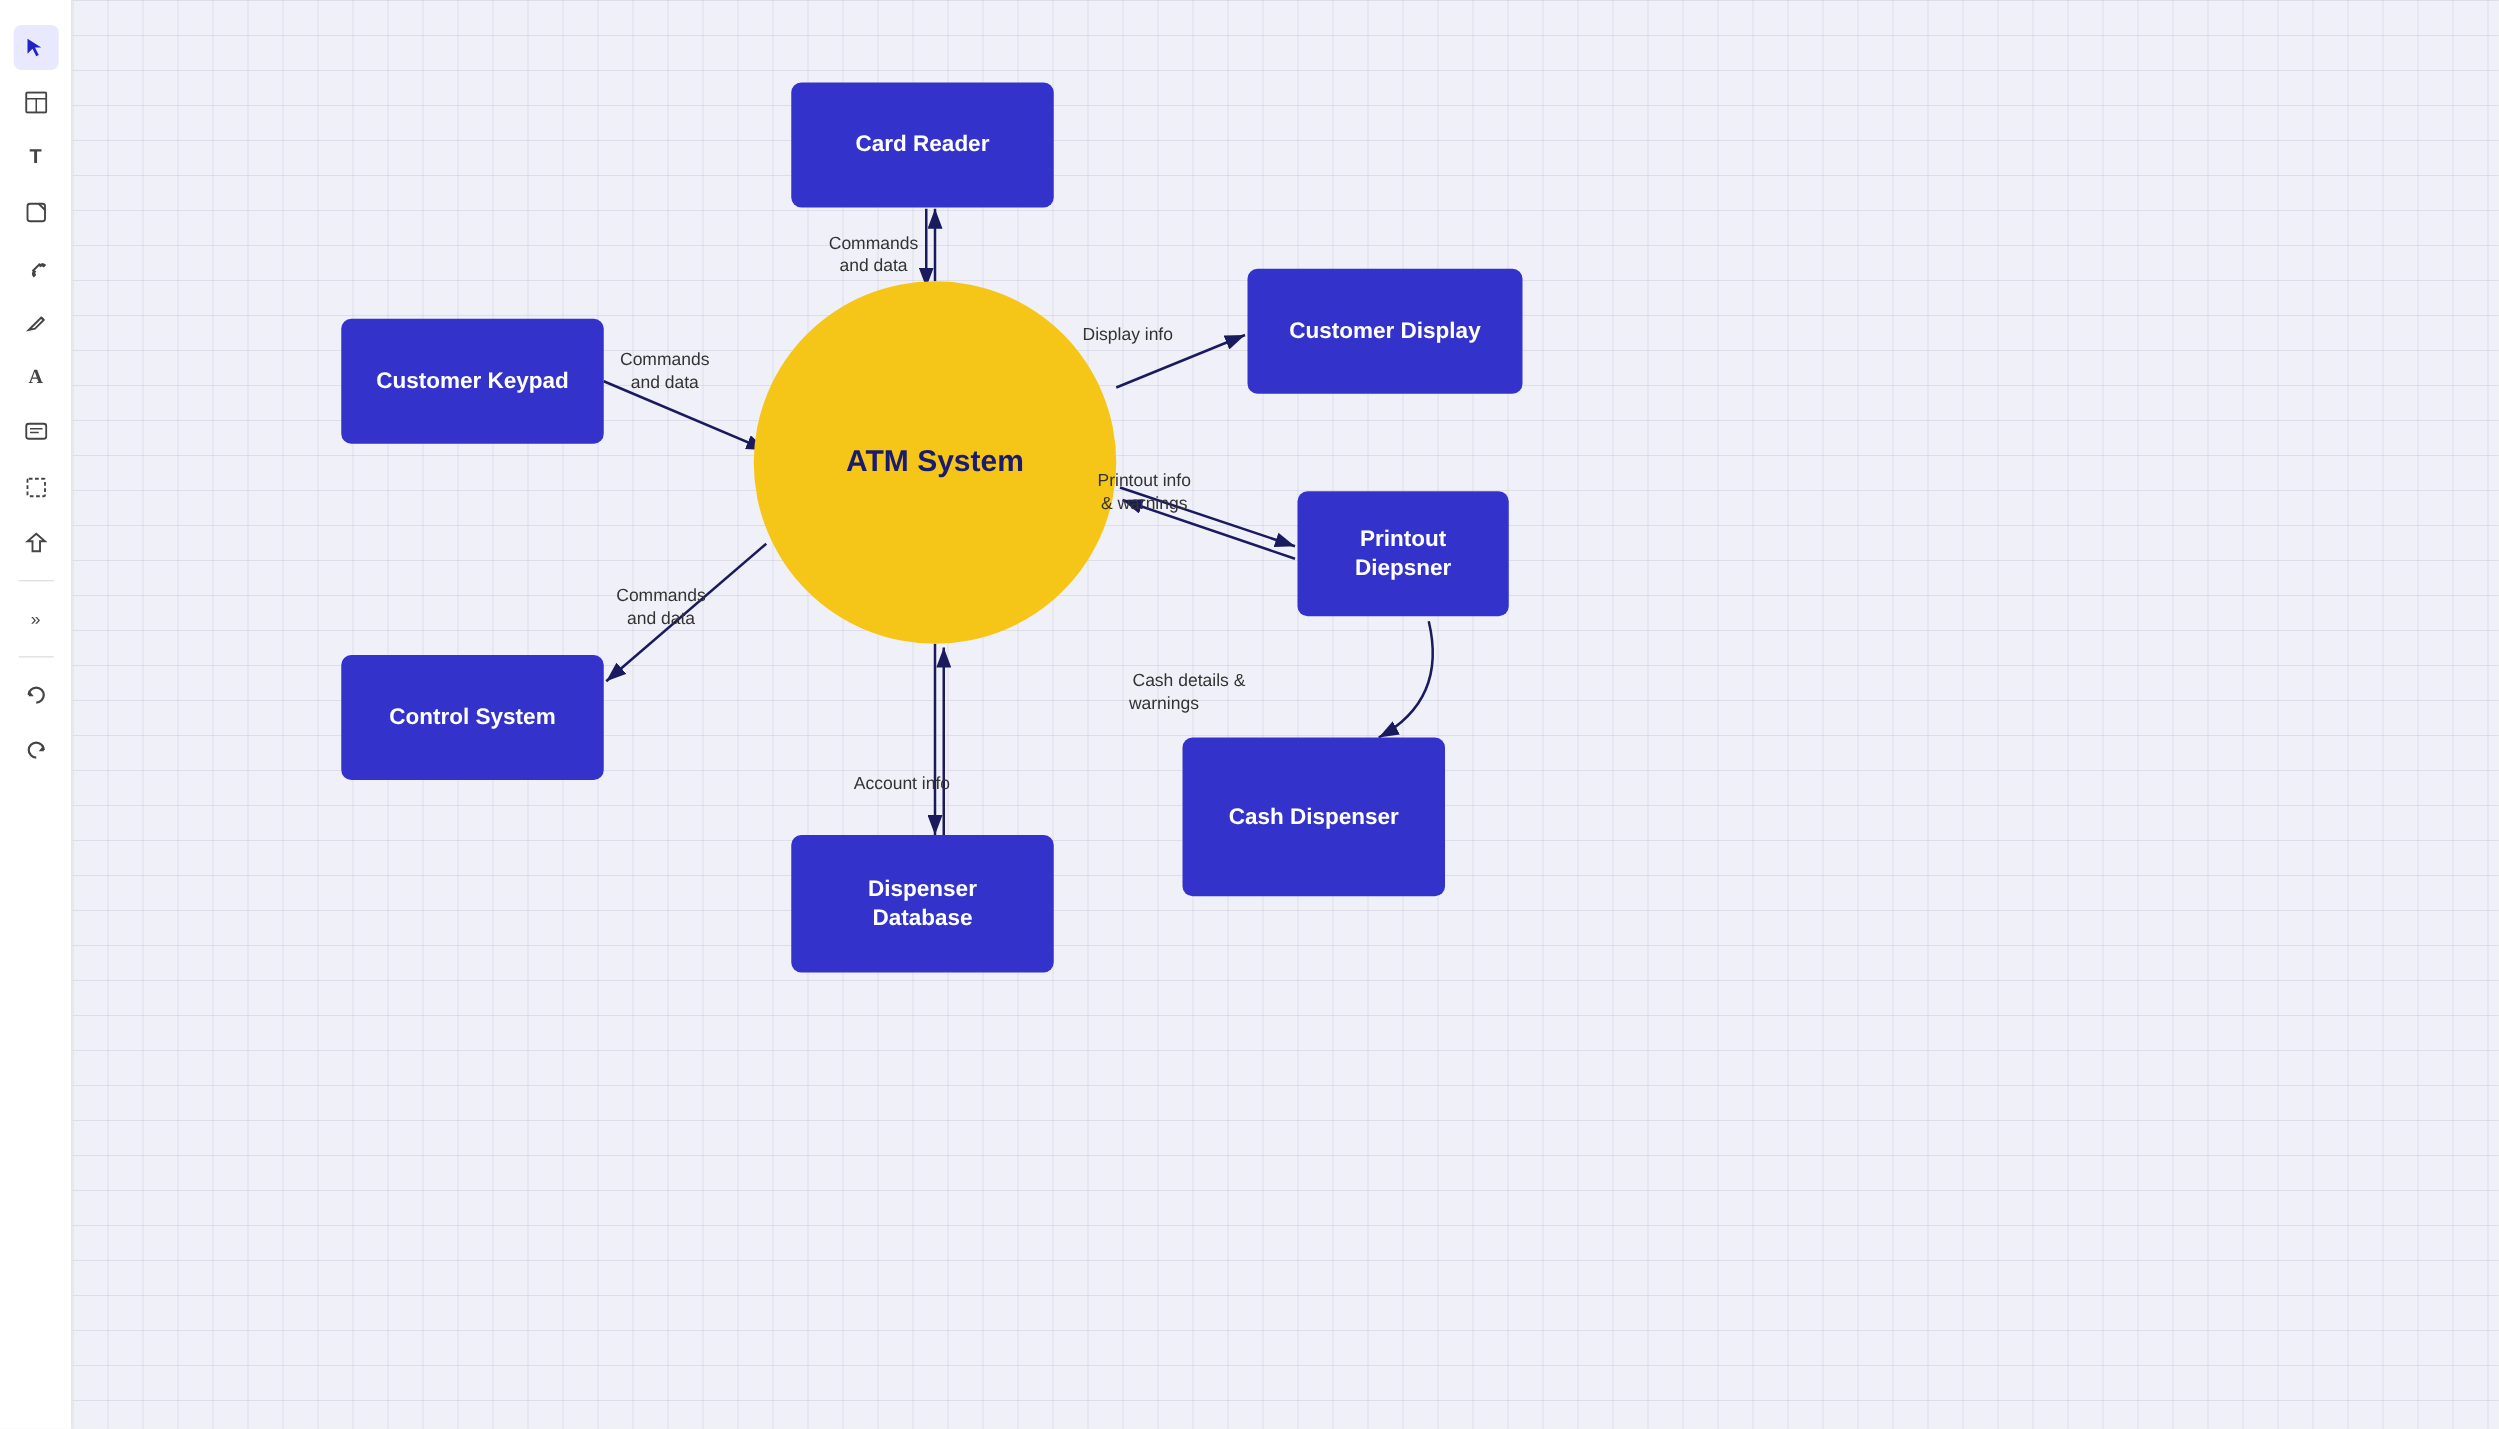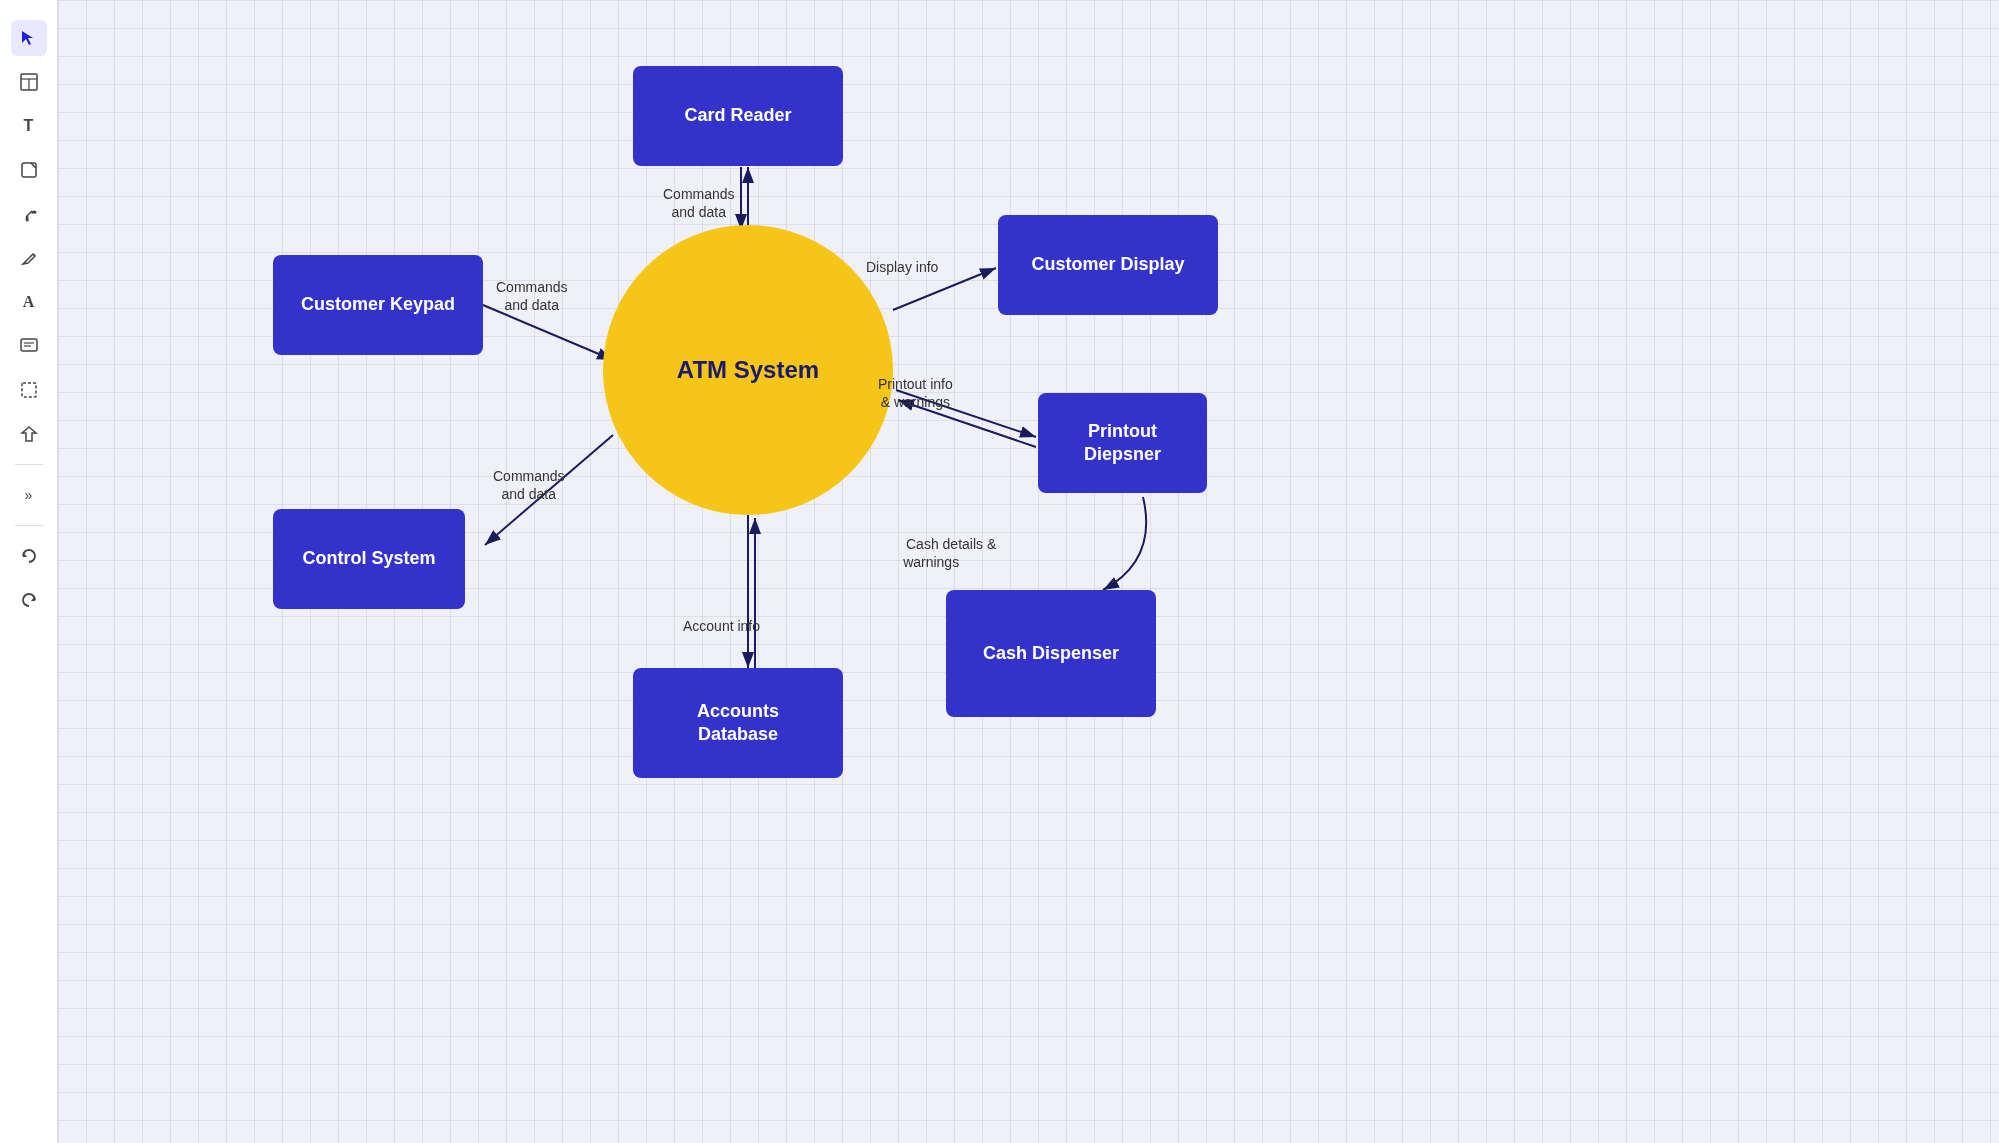--- a/index.html
+++ b/index.html
@@ -237,26 +237,26 @@
   </div>
 
   <div class="diagram-box" style="left: 980px; top: 393px; width: 169px; height: 100px;">
     <span>Printout Diepsner</span>
   </div>
 
   <div class="diagram-box" style="left: 888px; top: 590px; width: 210px; height: 127px;">
     <span>Cash Dispenser</span>
   </div>
 
-  <div class="diagram-box" style="left: 215px; top: 509px; width: 192px; height: 100px; justify-content: center;">
+  <div class="diagram-box" style="left: 215px; top: 524px; width: 210px; height: 100px; justify-content: center;">
     <span>Control System</span>
   </div>
 
   <div class="diagram-box" style="left: 575px; top: 668px; width: 210px; height: 110px;">
-    <span style="white-space:pre-line;">Accounts
+    <span style="white-space:pre-line;">Dispenser
 Database</span>
   </div>
 
   <div class="arrow-label" style="left: 605px; top: 185px;">
     <span style="white-space:pre-line;">Commands
 and data</span>
   </div>
 
   <div class="arrow-label" style="left: 438px; top: 278px;">
     <span style="white-space:pre-line;">Commands

